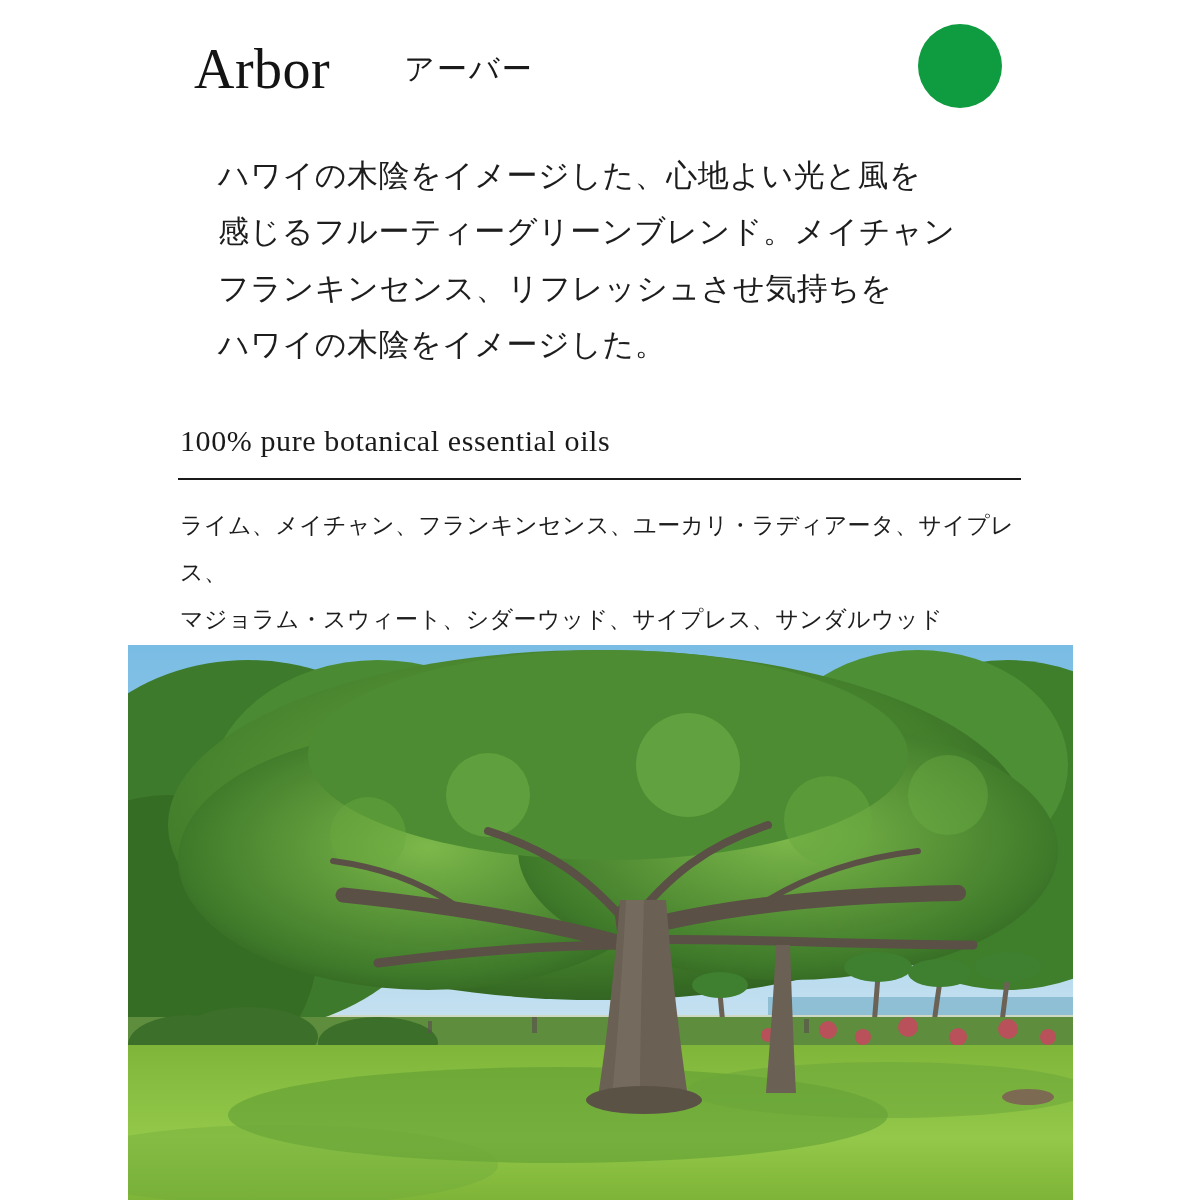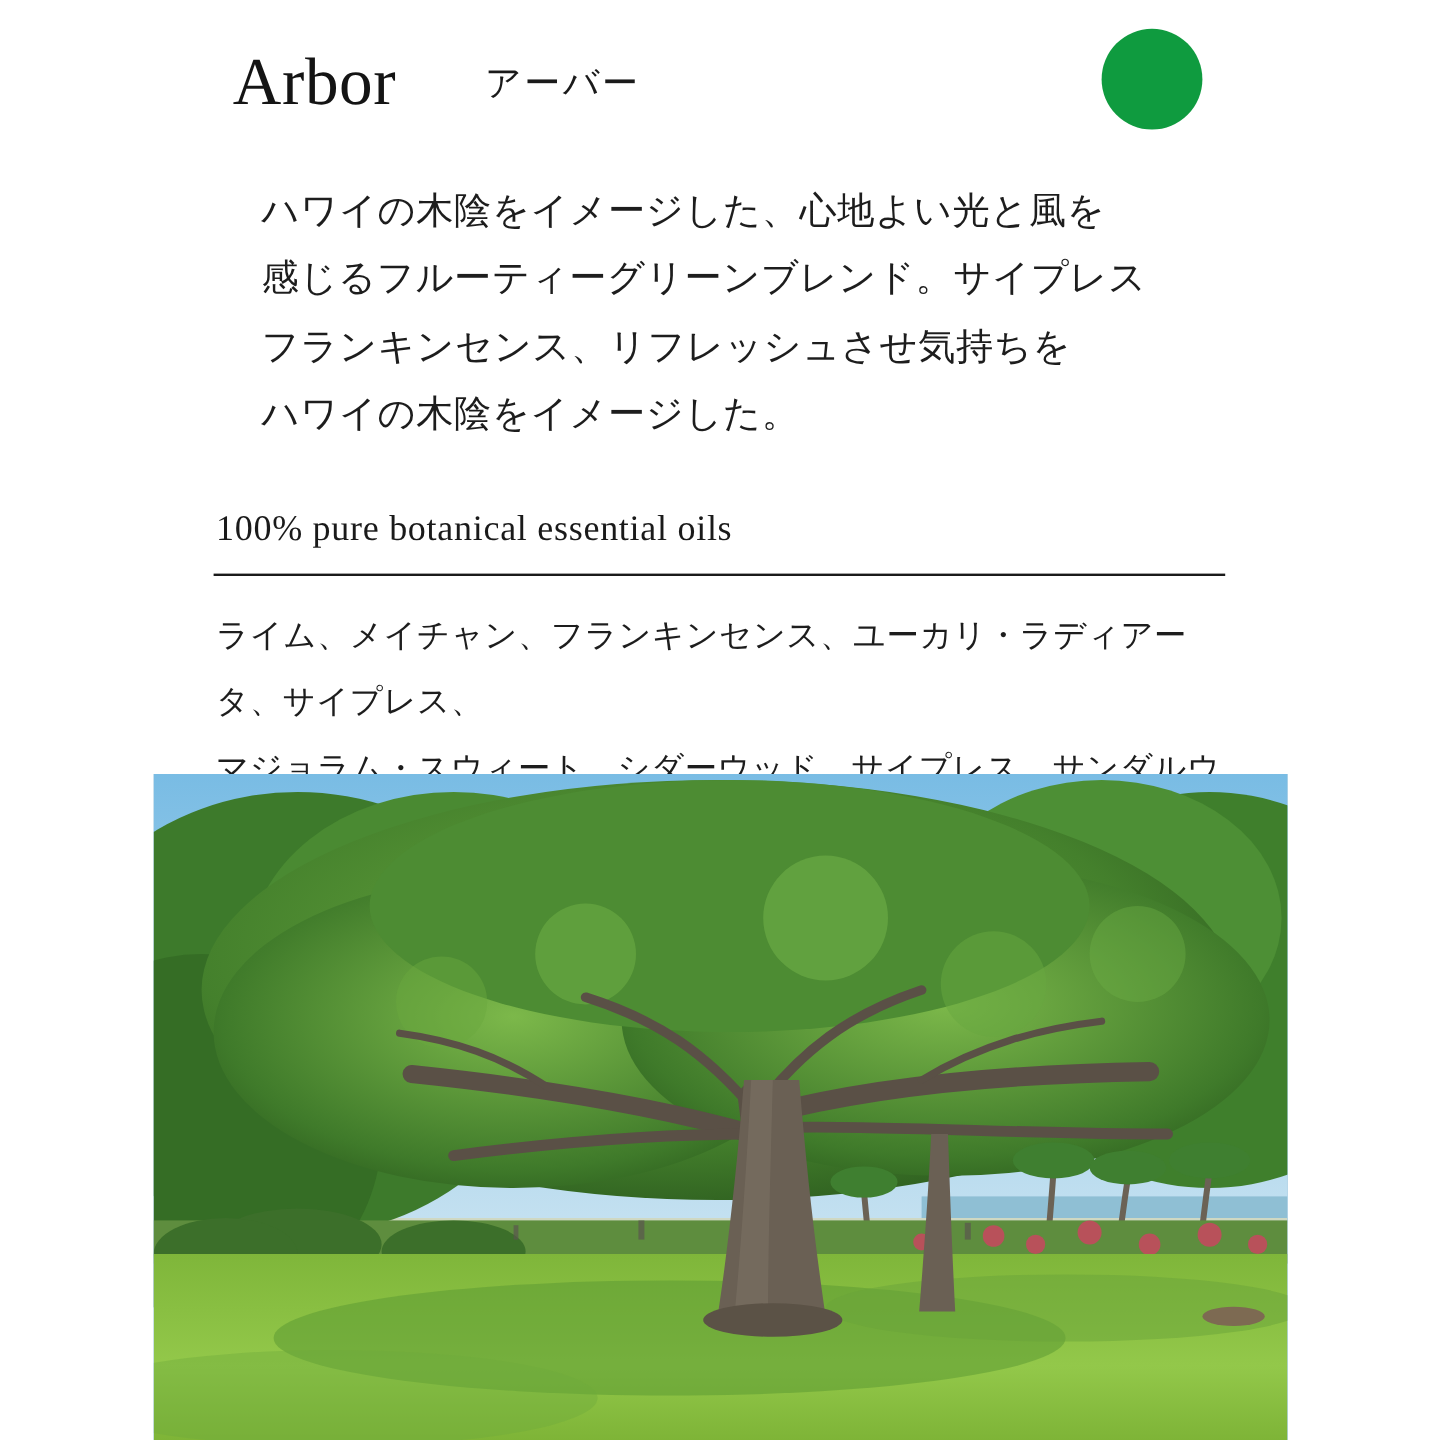--- a/index.html
+++ b/index.html
@@ -98,21 +98,21 @@
     width: 843px;
     height: 2px;
     background: #1a1a1a;
   }
   .oils-list {
     position: absolute;
     left: 180px;
     top: 502px;
     width: 850px;
     font-family: "DejaVu Serif", "Liberation Serif", serif;
-    font-size: 27px;
+    font-size: 23px;
     line-height: 2.05;
     letter-spacing: 0.4px;
     color: #1d1d1d;
   }
   .oils-list p { margin: 0; }
 
   
   .photo {
     position: absolute;
     left: 128px;
@@ -131,21 +131,21 @@
 
   <div class="header">
     <h1 class="title-en">Arbor</h1>
     <span class="title-ja">アーバー</span>
   </div>
 
   <div class="color-dot"></div>
 
   <div class="description">
     <p>ハワイの木陰をイメージした、心地よい光と風を</p>
-    <p>感じるフルーティーグリーンブレンド。サイプレス</p>
+    <p>感じるフルーティーグリーンブレンド。メイチャン</p>
     <p>フランキンセンス、リフレッシュさせ気持ちを</p>
     <p>ハワイの木陰をイメージした。</p>
   </div>
 
   <div class="oils-heading">100% pure botanical essential oils</div>
   <div class="rule"></div>
 
   <div class="oils-list">
     <p>ライム、メイチャン、フランキンセンス、ユーカリ・ラディアータ、サイプレス、</p>
     <p>マジョラム・スウィート、シダーウッド、サイプレス、サンダルウッド</p>

